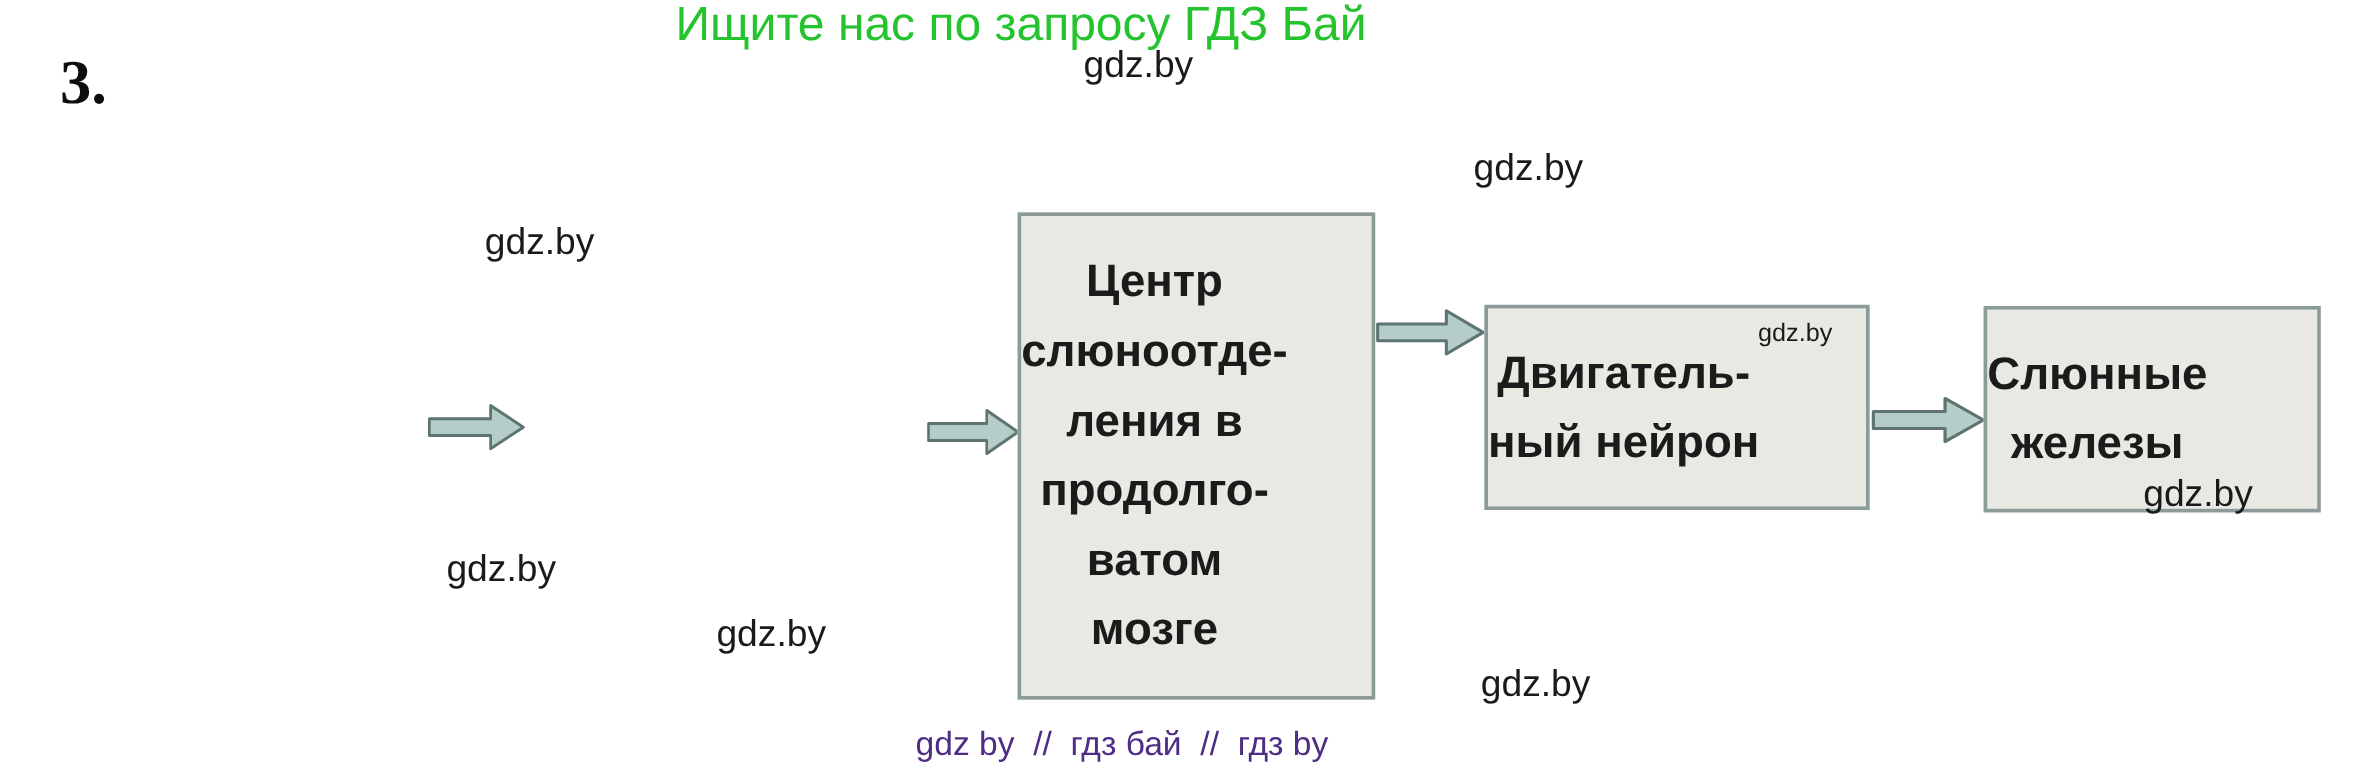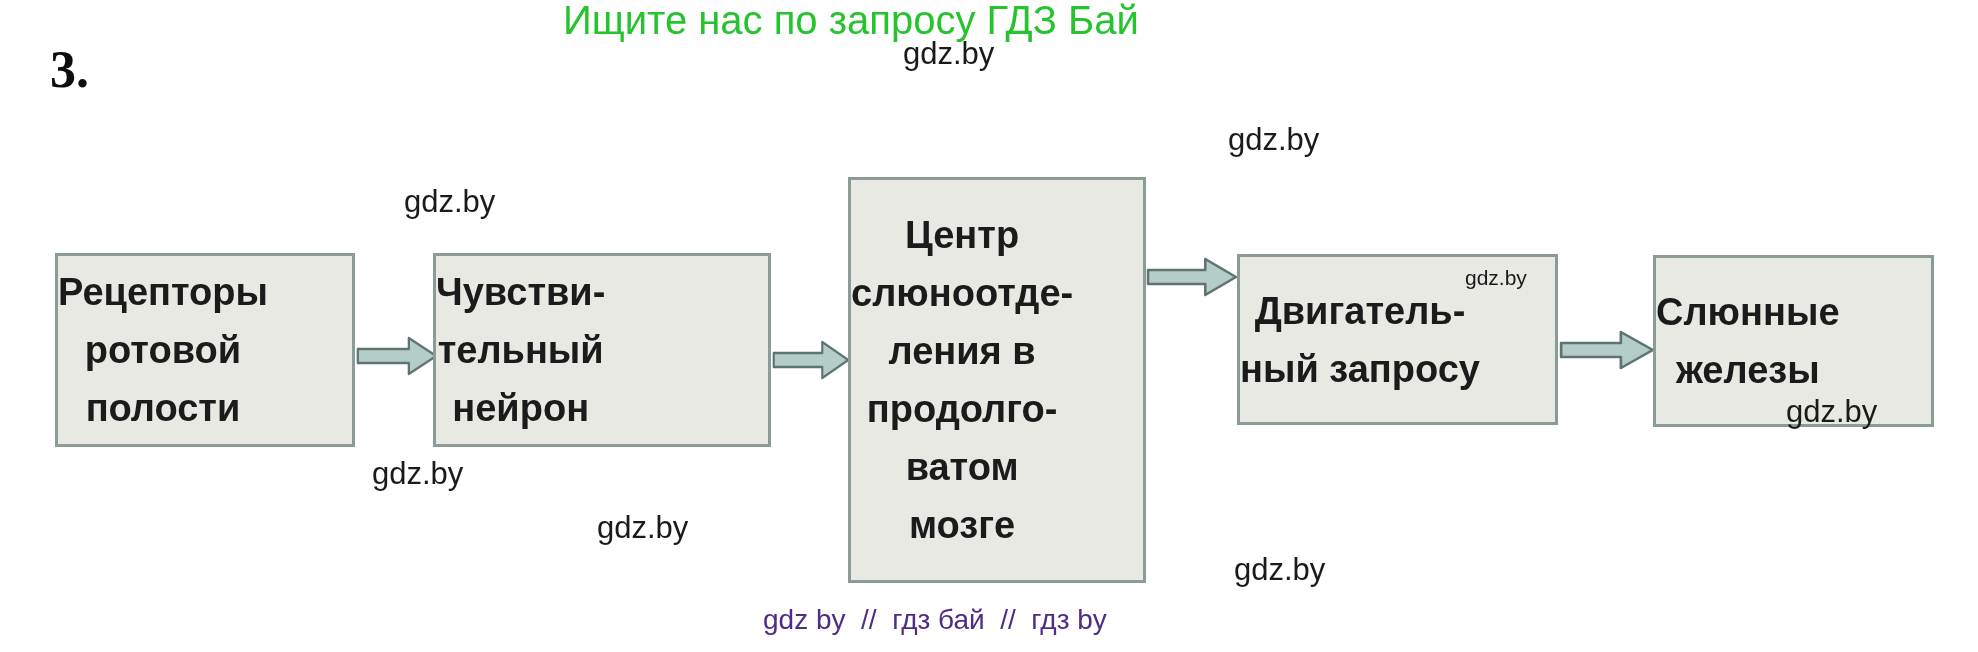--- a/index.html
+++ b/index.html
@@ -55,37 +55,27 @@
 </style>
 </head>
 <body>
 
 <div class="page">
 
   <div class="promo-title">Ищите нас по запросу ГДЗ Бай</div>
   <div class="promo-subtitle">gdz.by</div>
   <div class="exercise-number">3.</div>
 
-  <div class="box box1">
-    <span class="box-label">Рецепторы
-ротовой
-полости</span>
-  </div>
 
   <div class="arrow arrow1">
     <svg viewBox="0 0 90 44" preserveAspectRatio="none">
       <polygon points="2,15 58,15 58,4 88,22 58,40 58,29 2,29" fill="#b5cdc9" stroke="#5d7470" stroke-width="2.5" stroke-linejoin="round"></polygon>
     </svg>
   </div>
 
-  <div class="box box2">
-    <span class="box-label">Чувстви-
-тельный
-нейрон</span>
-  </div>
 
   <div class="arrow arrow2">
     <svg viewBox="0 0 90 44" preserveAspectRatio="none">
       <polygon points="2,15 58,15 58,4 88,22 58,40 58,29 2,29" fill="#b5cdc9" stroke="#5d7470" stroke-width="2.5" stroke-linejoin="round"></polygon>
     </svg>
   </div>
 
   <div class="box box3">
     <span class="box-label">Центр
 слюноотде-
@@ -96,21 +86,21 @@
   </div>
 
   <div class="arrow arrow3">
     <svg viewBox="0 0 90 44" preserveAspectRatio="none">
       <polygon points="2,15 58,15 58,4 88,22 58,40 58,29 2,29" fill="#b5cdc9" stroke="#5d7470" stroke-width="2.5" stroke-linejoin="round"></polygon>
     </svg>
   </div>
 
   <div class="box box4">
     <span class="box-label">Двигатель-
-ный запросу</span>
+ный нейрон</span>
   </div>
 
   <div class="arrow arrow4">
     <svg viewBox="0 0 90 44" preserveAspectRatio="none">
       <polygon points="2,15 58,15 58,4 88,22 58,40 58,29 2,29" fill="#b5cdc9" stroke="#5d7470" stroke-width="2.5" stroke-linejoin="round"></polygon>
     </svg>
   </div>
 
   <div class="box box5">
     <span class="box-label">Слюнные

